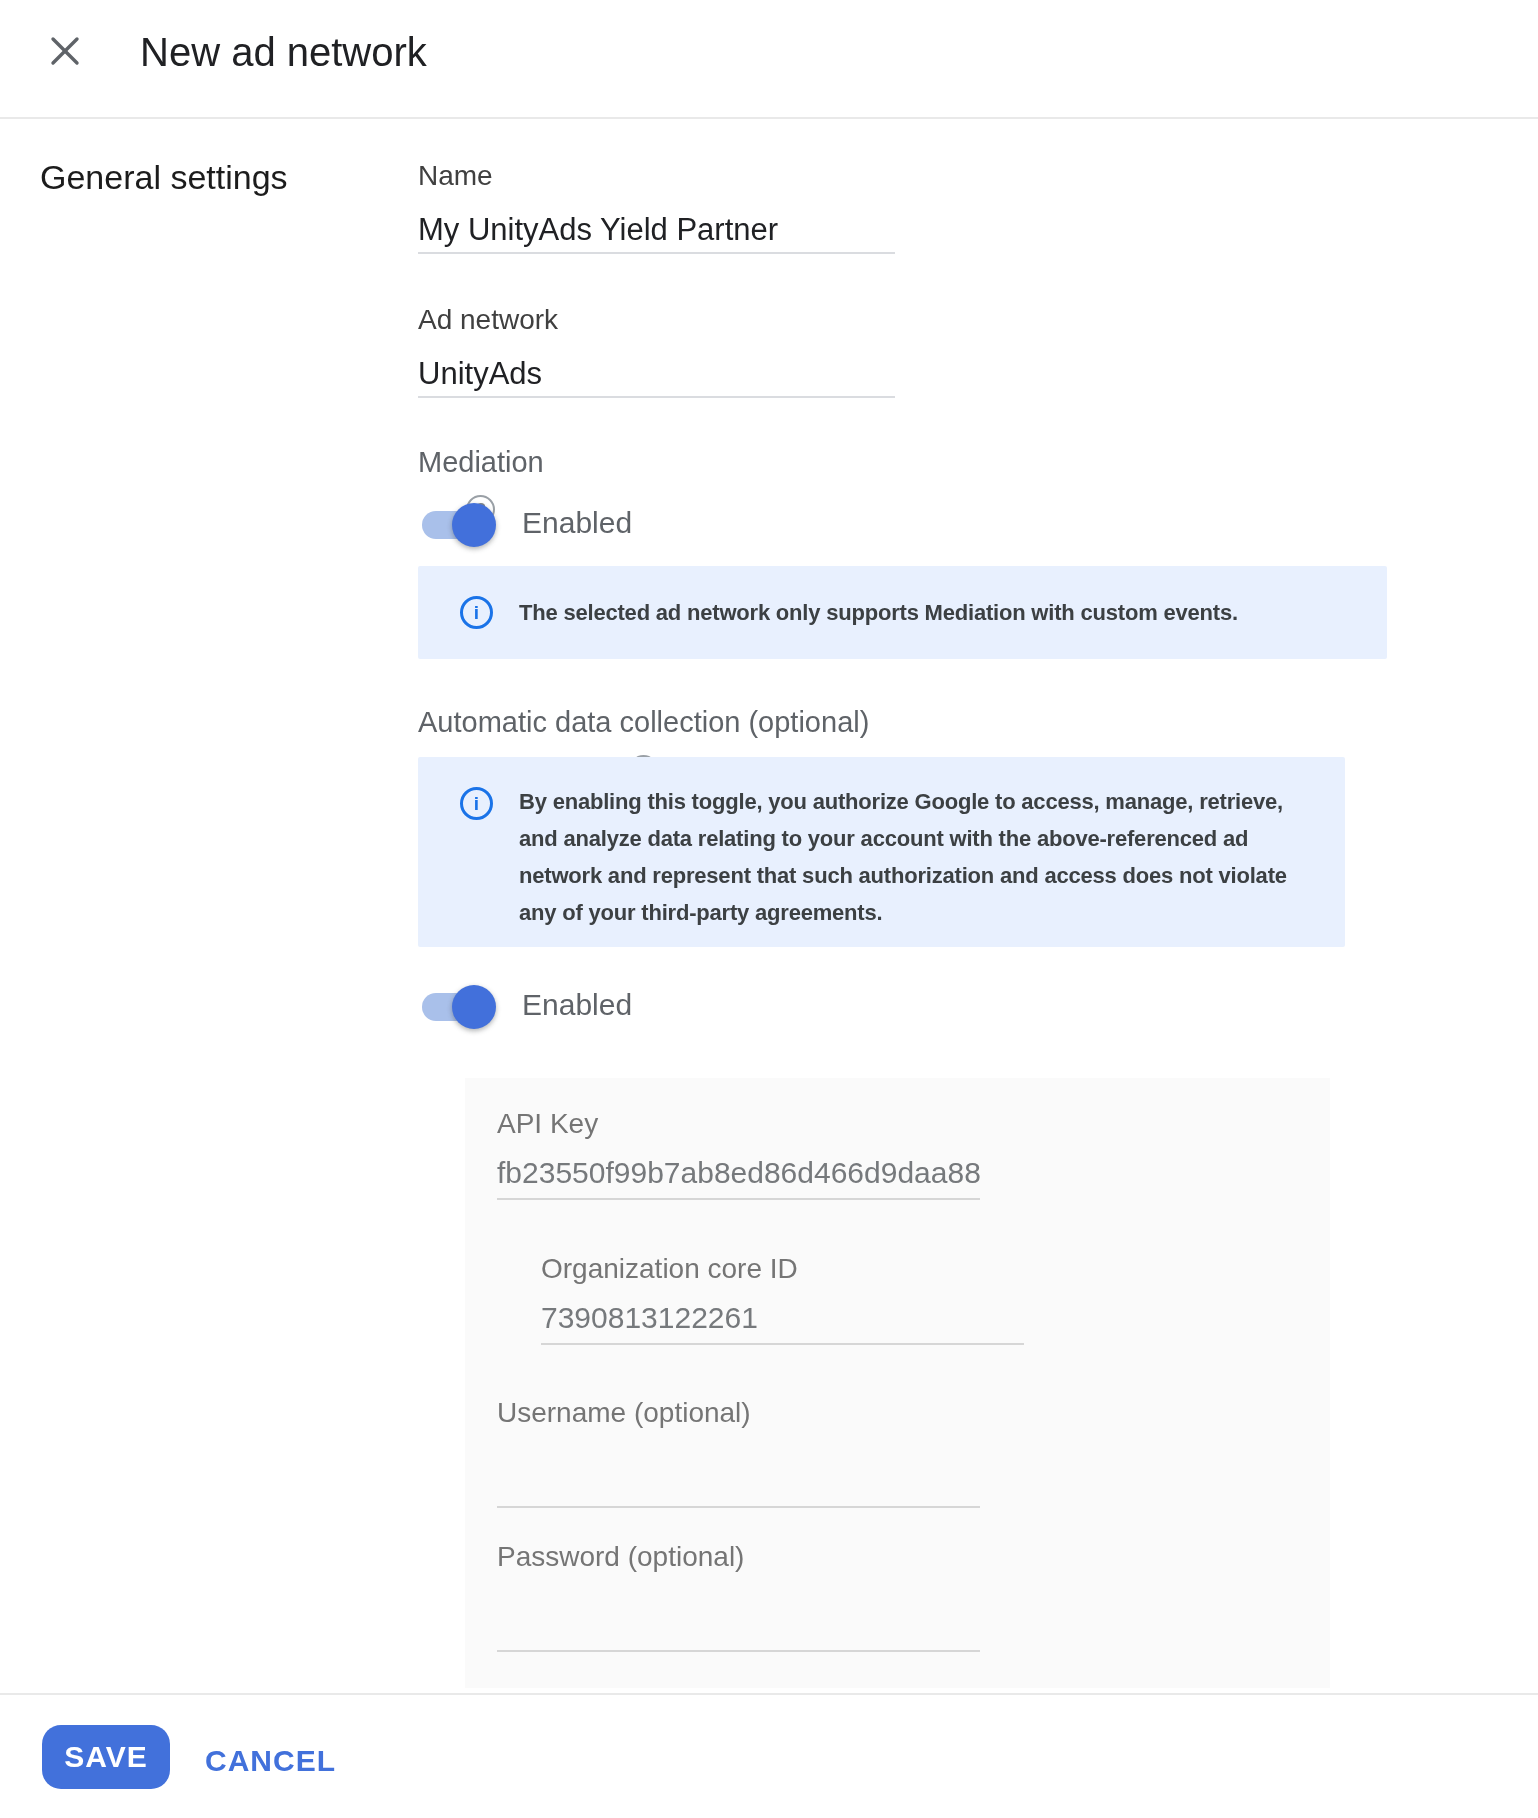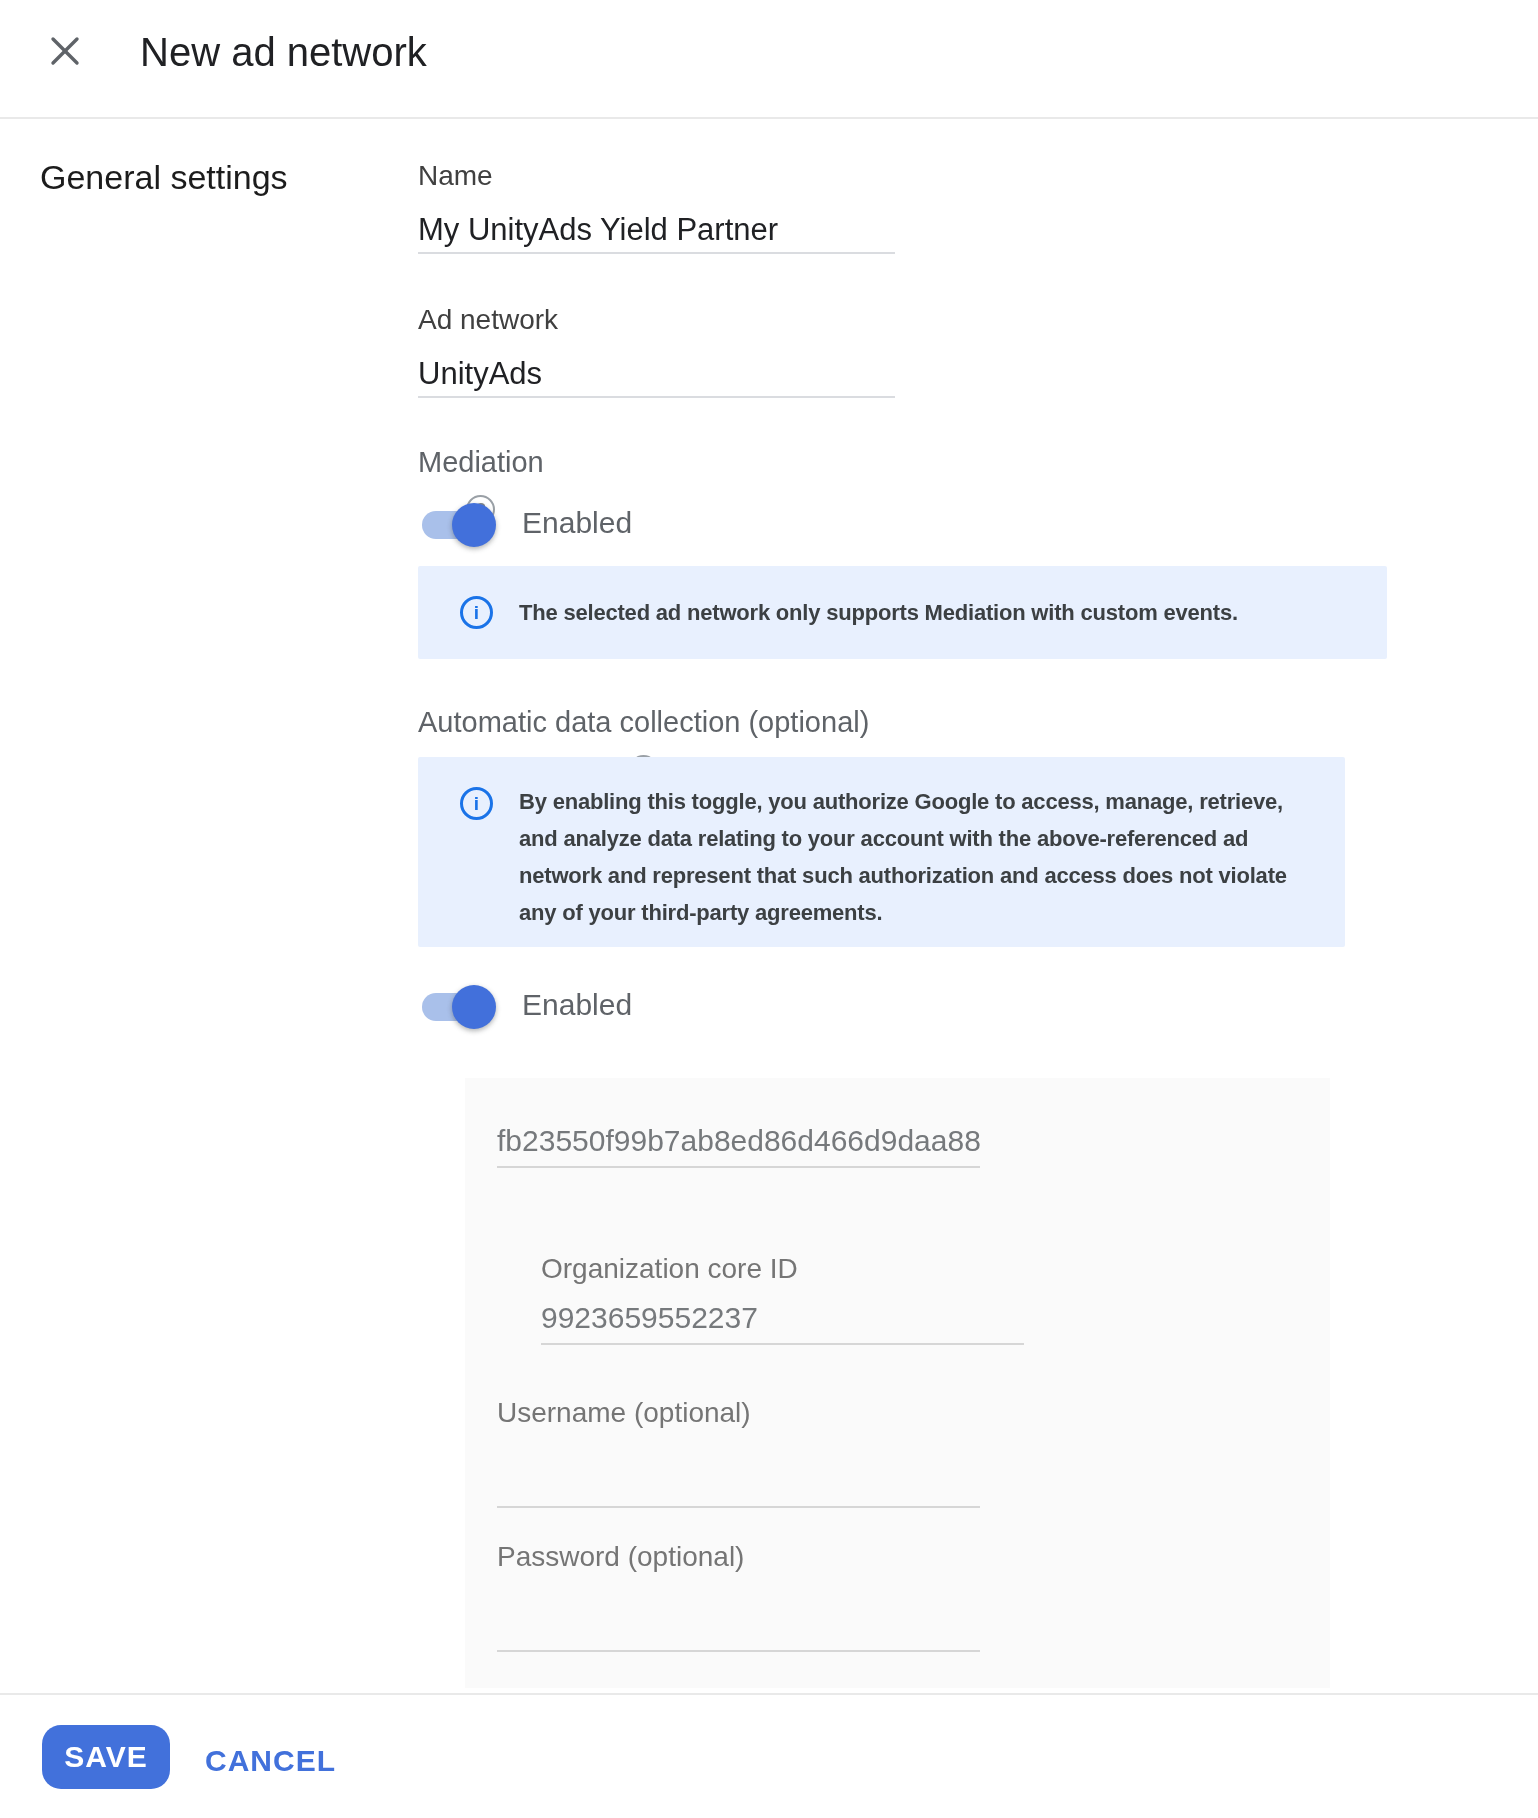--- a/index.html
+++ b/index.html
@@ -129,27 +129,28 @@
 
   <div class="toggle" id="toggle-adc">
     <div class="toggle-track"></div>
     <div class="toggle-thumb"></div>
   </div>
   <div class="toggle-status" id="status-adc">Enabled</div>
 
   <div class="panel">
 
     <div class="panel-field" id="pf-apikey">
+      <div class="pf-label">API Key</div>
       <div class="pf-value">fb23550f99b7ab8ed86d466d9daa88e2…</div>
       <div class="pf-line"></div>
     </div>
 
     <div class="panel-field" id="pf-orgid">
       <div class="pf-label">Organization core ID</div>
-      <div class="pf-value">9923659552237</div>
+      <div class="pf-value">7390813122261</div>
       <div class="pf-line"></div>
     </div>
 
     <div class="panel-field" id="pf-username">
       <div class="pf-label">Username (optional)</div>
       <div class="pf-value empty"></div>
       <div class="pf-line"></div>
     </div>
 
     <div class="panel-field" id="pf-password">

